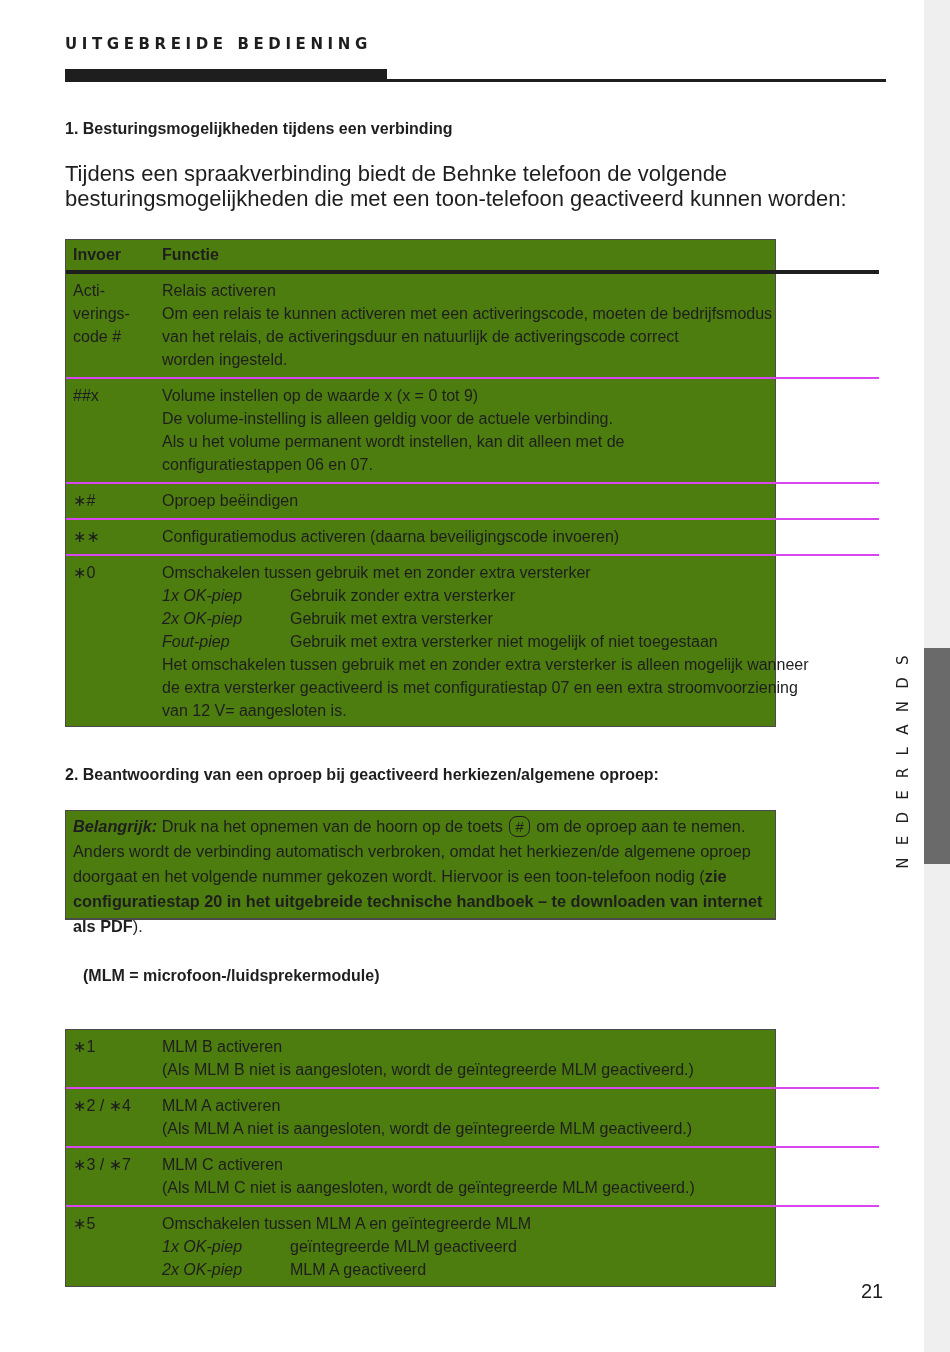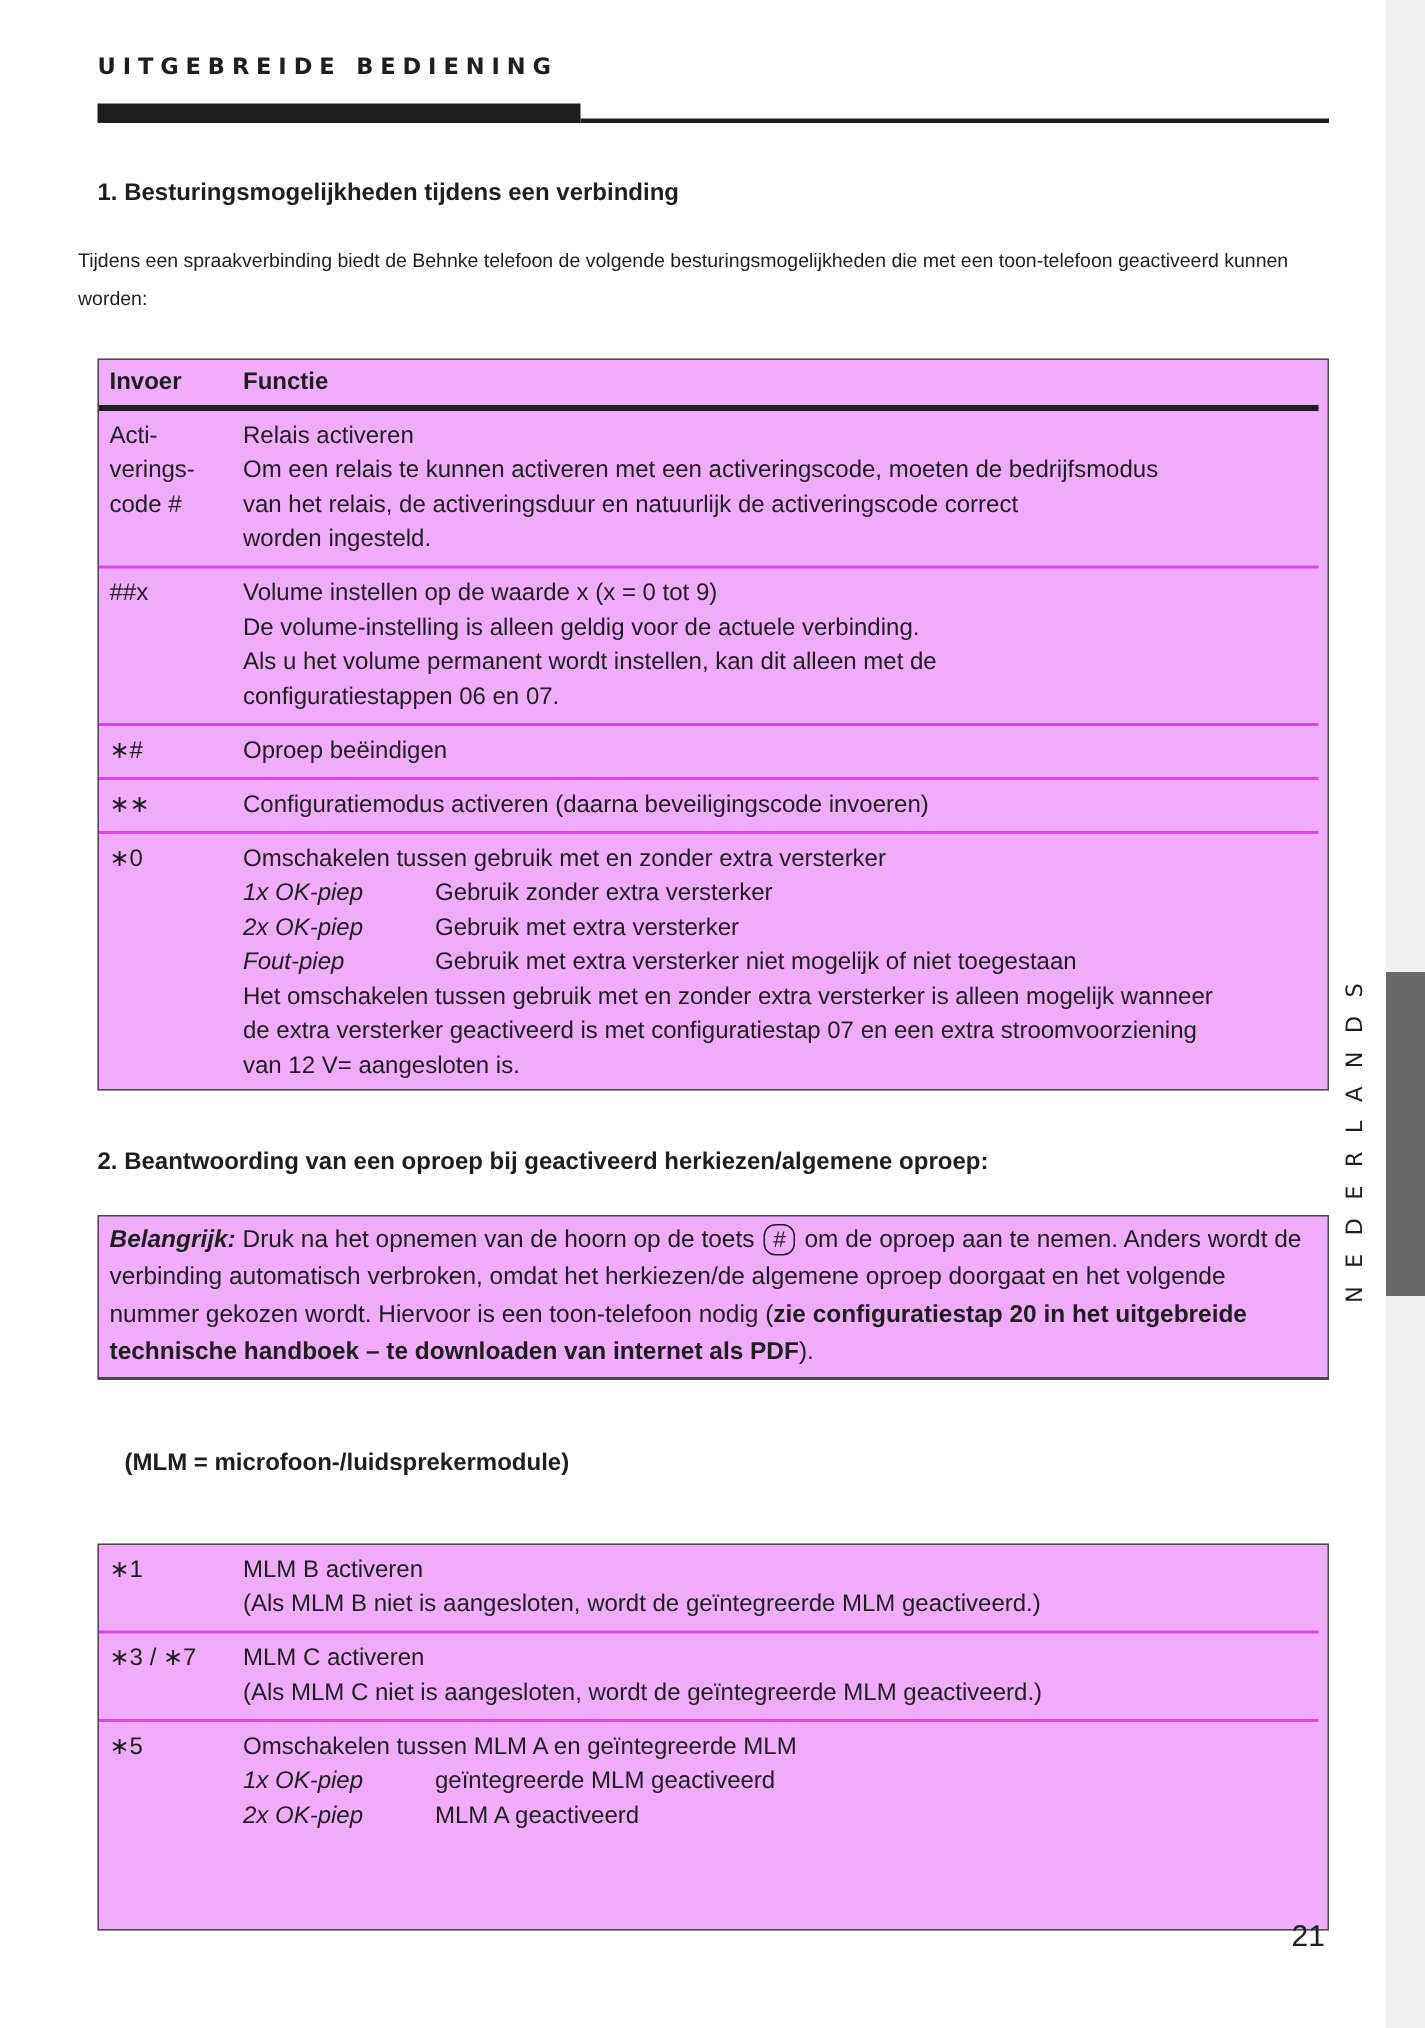--- a/index.html
+++ b/index.html
@@ -21,25 +21,25 @@
   .page-title {
     position: absolute; left: 65px; top: 35px;
     font-size: 15px; font-weight: bold; letter-spacing: 4.6px; color: #1e1e1e;
     font-family: "DejaVu Sans", sans-serif;
   }
   .title-bar-thick { position: absolute; left: 65px; top: 69px; width: 322px; height: 13px; background: #1e1e1e; }
   .title-bar-thin  { position: absolute; left: 387px; top: 79px; width: 499px; height: 3px; background: #1e1e1e; }
 
   .h2 { position: absolute; left: 65px; font-size: 16px; font-weight: bold; line-height: 23px; }
   .h2 .indent { display: block; padding-left: 18px; }
-  .para { position: absolute; left: 52px; width: 822px; font-size: 13px; line-height: 25px; }
+  .para { position: absolute; left: 65px; width: 822px; font-size: 22px; line-height: 25px; }
 
   .box {
-    position: absolute; left: 65px; width: 821px;
-    background: #f0abfc; border: 1px solid #4a4a4a;
+    position: absolute; left: 65px; width: 711px;
+    background: #4d7c0f; border: 1px solid #4a4a4a;
   }
   .tbl { width: 100%; border-collapse: collapse; font-size: 16px; line-height: 23px; }
   .tbl td, .tbl th { vertical-align: top; text-align: left; }
   .tbl .c1 { width: 96px; padding-left: 7px; }
   .tbl .c2 { padding-right: 8px; }
   .tbl th { font-weight: bold; padding-top: 3px; padding-bottom: 4px; }
   .tbl tr.head th { border-bottom: 4px solid #1e1e1e; }
   .tbl tr.row td { padding-top: 5px; padding-bottom: 6px; }
   .tbl tr.sep td { border-bottom: 2px solid #d946ef; }
   .tbl tr.row td.c1, .tbl tr.row td.c2 { }
@@ -153,20 +153,27 @@
   <table class="tbl" style="width:813px;">
     <tbody>
         <tr class="row sep">
       <td class="c1">∗1</td>
       <td class="c2">
         <span class="line">MLM B activeren</span>
         <span class="line">(Als MLM B niet is aangesloten, wordt de geïntegreerde MLM geactiveerd.)</span>
       </td>
     </tr>
     <tr class="row sep">
+      <td class="c1">∗2 / ∗4</td>
+      <td class="c2">
+        <span class="line">MLM A activeren</span>
+        <span class="line">(Als MLM A niet is aangesloten, wordt de geïntegreerde MLM geactiveerd.)</span>
+      </td>
+    </tr>
+    <tr class="row sep">
       <td class="c1">∗3 / ∗7</td>
       <td class="c2">
         <span class="line">MLM C activeren</span>
         <span class="line">(Als MLM C niet is aangesloten, wordt de geïntegreerde MLM geactiveerd.)</span>
       </td>
     </tr>
     <tr class="row">
       <td class="c1">∗5</td>
       <td class="c2">
         <span class="line">Omschakelen tussen MLM A en geïntegreerde MLM</span>

